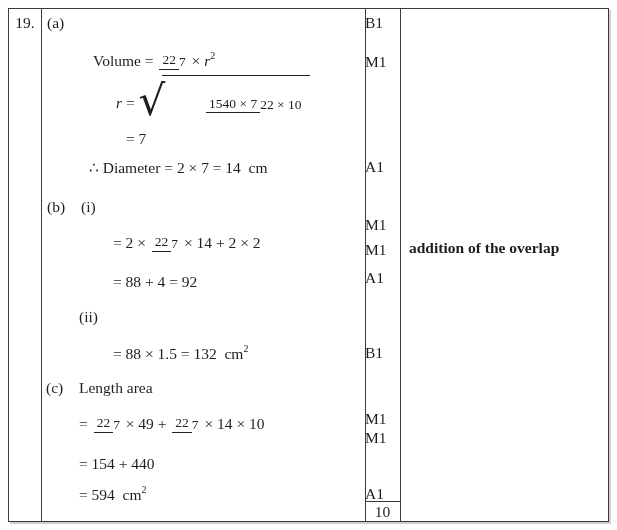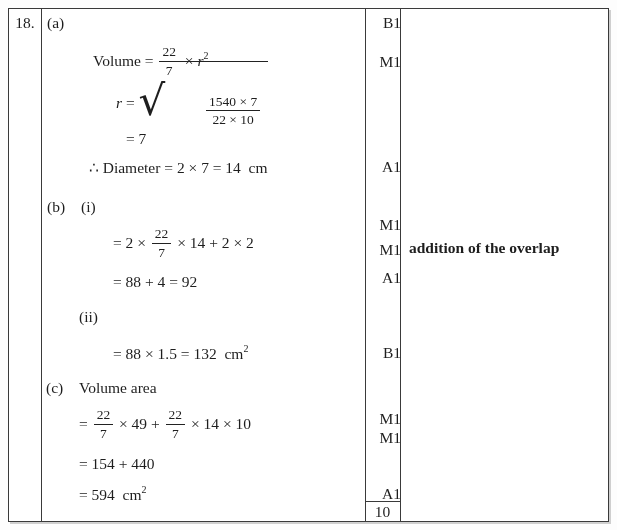--- a/index.html
+++ b/index.html
@@ -10,44 +10,44 @@
   .table{
     position:absolute;left:8px;top:8px;width:599px;height:512px;background:#fff;
     border:1.4px solid #3a3a3a;box-shadow:2px 2px 0 rgba(120,120,120,.35);
   }
   .vl{position:absolute;top:0;bottom:0;width:1.3px;background:#3a3a3a;}
   .t{position:absolute;white-space:pre;line-height:18px;}
   .row{position:absolute;display:flex;align-items:center;}
   .row > *{white-space:pre;}
   i{font-style:italic;}
   sup{font-size:10px;line-height:0;position:relative;top:-1px;}
-  .frac{display:inline-flex;flex-direction:column;align-items:center;
+  .frac{display:inline-flex;align-items:center;
         font-size:13.5px;line-height:1.12;margin:0 2px;text-align:center;}
   .frac .num{border-bottom:1.2px solid #222;padding:0 3px 1px;}
   .frac .den{padding-top:1px;}
   .sqrt{display:inline-flex;align-items:center;}
   .rad{font-size:42px;line-height:1;margin-right:-3px;transform:translateY(-2px);font-family:"DejaVu Serif",serif;}
-  .radicand{border-top:1.4px solid #222;padding:12px 6px 0 3px;}
+  .radicand{border-top:1.4px solid #222;padding:0 6px 0 3px;}
   .qnum{position:absolute;left:0;top:5px;width:32px;text-align:center;}
-  .mark{position:absolute;left:356px;width:36px;text-align:right;line-height:18px;}
+  .mark{position:absolute;left:356px;width:36px;text-align:left;line-height:18px;}
   .total-cell{position:absolute;left:356px;top:492px;width:35px;height:19px;
         border-top:1.3px solid #3a3a3a;display:flex;align-items:center;justify-content:center;}
   .comment{position:absolute;left:400px;top:230px;white-space:pre;font-weight:bold;}
 </style>
 </head>
 <body>
 
 <div class="canvas">
   <div class="table">
 
     <div class="vl" style="left:32px"></div>
     <div class="vl" style="left:356px"></div>
     <div class="vl" style="left:391px"></div>
 
-    <span class="qnum">18.</span>
+    <span class="qnum">19.</span>
 
     <span class="t" style="left:38px;top:5px">(a)</span>
 
     <div class="row" style="left:84px;top:36px;height:32px">
       <span>Volume = </span>
       <span class="frac"><span class="num">22</span><span class="den">7</span></span>
       <span> × </span>
       <span><i>r</i><sup>2</sup></span>
     </div>
 
@@ -74,21 +74,21 @@
       <span> × 14 + 2 × 2</span>
     </div>
 
     <span class="t" style="left:104px;top:264px">= 88 + 4 = 92</span>
 
     <span class="t" style="left:70px;top:299px">(ii)</span>
 
     <span class="t" style="left:104px;top:336px"><span>= 88 × 1.5 = 132  cm</span><sup>2</sup></span>
 
     <span class="t" style="left:37px;top:370px">(c)</span>
-    <span class="t" style="left:70px;top:370px">Volume area</span>
+    <span class="t" style="left:70px;top:370px">Length area</span>
 
     <div class="row" style="left:70px;top:399px;height:32px">
       <span>= </span>
       <span class="frac"><span class="num">22</span><span class="den">7</span></span>
       <span> × 49 + </span>
       <span class="frac"><span class="num">22</span><span class="den">7</span></span>
       <span> × 14 × 10</span>
     </div>
 
     <span class="t" style="left:70px;top:446px">= 154 + 440</span>

